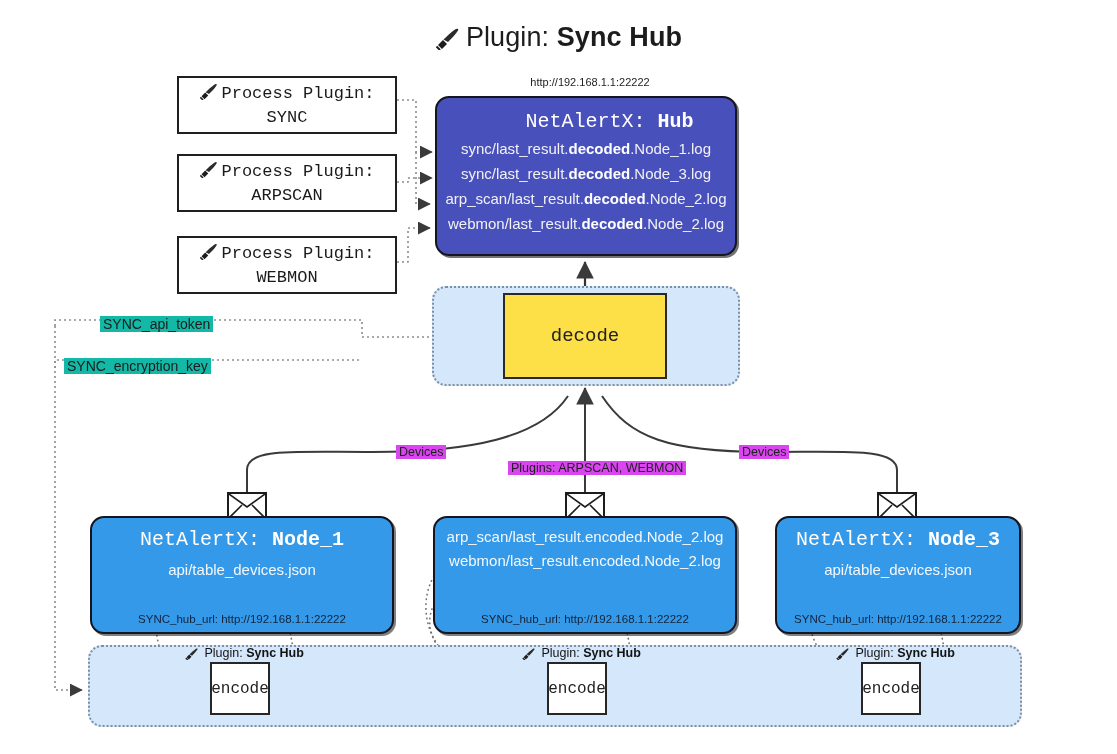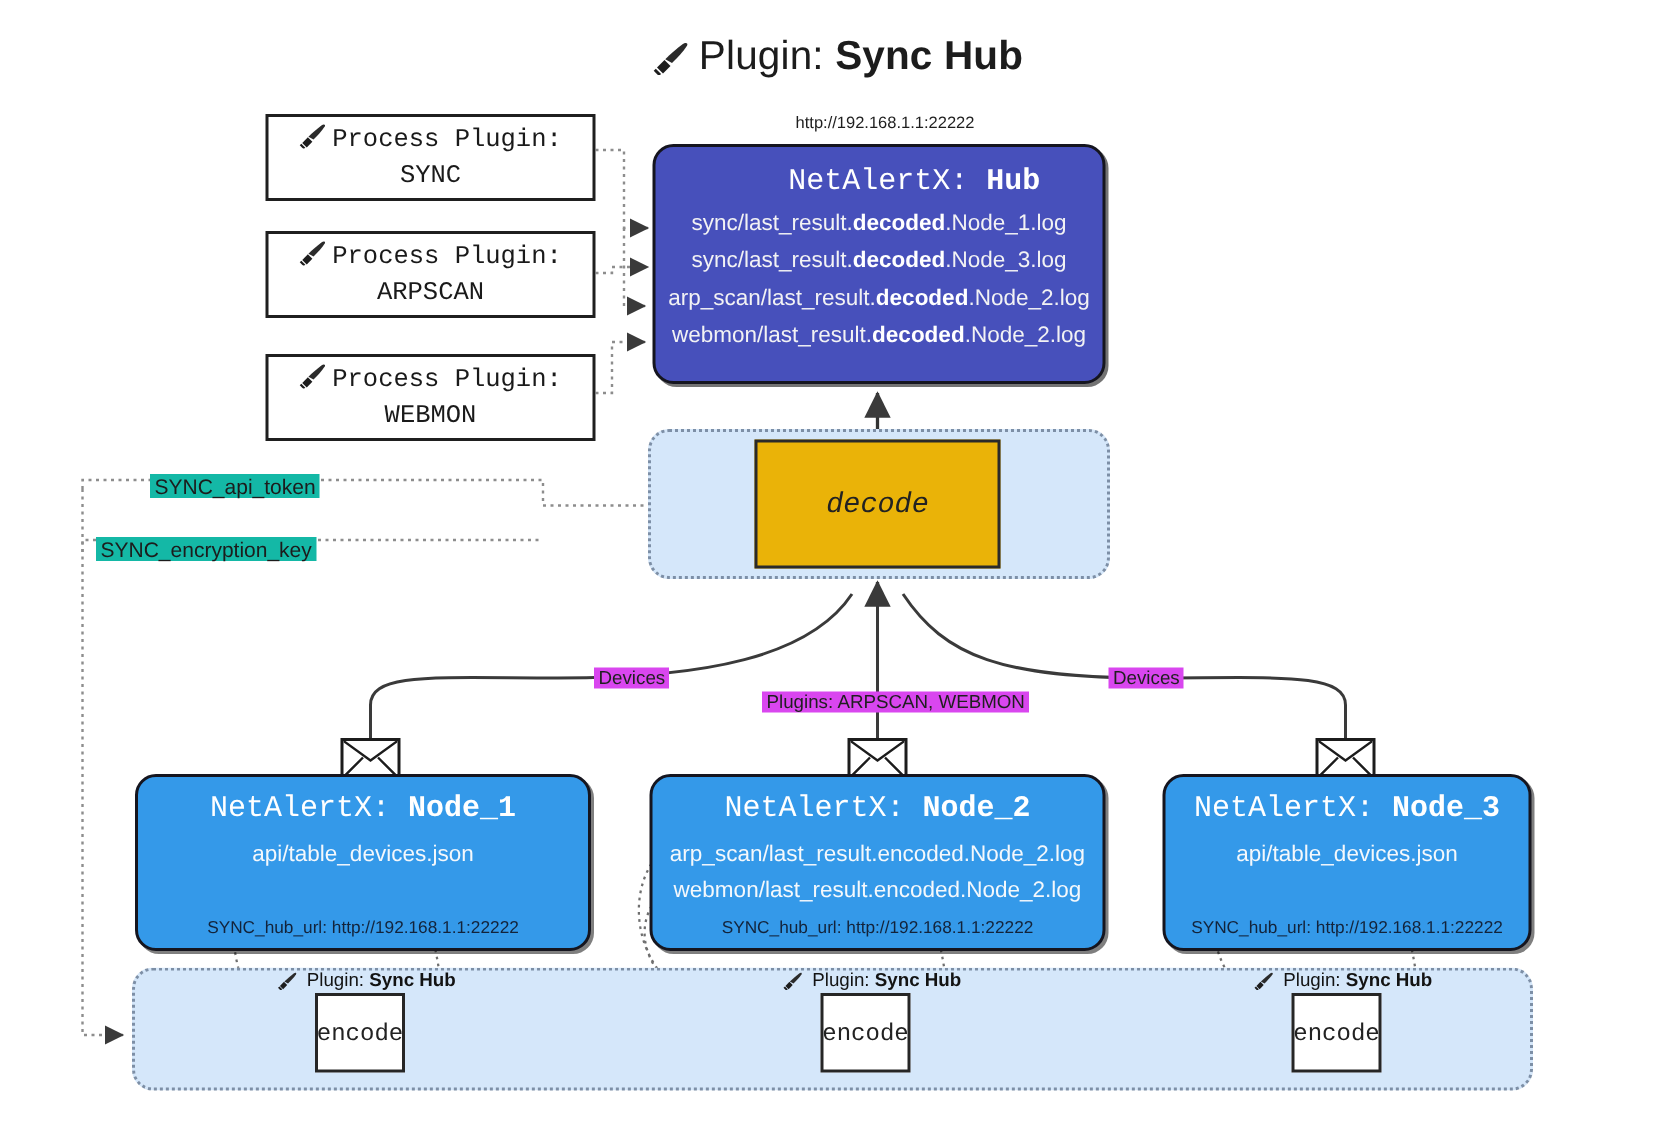--- a/index.html
+++ b/index.html
@@ -30,23 +30,23 @@
   #hub .hubtitle{margin-top:12px;text-align:center;font-family:"Liberation Mono","DejaVu Sans Mono",monospace;
        font-size:20px;color:#ffffff;margin-left:47px;}
   #hub .hubtitle b{font-weight:bold;}
   #hub .logline{margin-top:6px;text-align:center;font-size:15px;color:#f2f2f4;line-height:19px;
        white-space:nowrap;}
   #hub .logline b{font-weight:bold;color:#ffffff;}
 
   
   #decodegrp{left:432px;top:286px;width:308px;height:100px;background:#d5e7fa;
        border:2px dotted #7d8fa6;border-radius:14px;}
-  #decodebox{left:503px;top:293px;width:164px;height:86px;background:#eab308;border:2.5px solid #2a2a2a;
+  #decodebox{left:503px;top:293px;width:164px;height:86px;background:#fde047;border:2.5px solid #2a2a2a;
        display:flex;align-items:center;justify-content:center;
-       font-family:"Liberation Mono","DejaVu Sans Mono",monospace;font-size:19px;color:#222;font-style:italic;}
+       font-family:"Liberation Mono","DejaVu Sans Mono",monospace;font-size:19px;color:#222;}
 
   
   .edgelabel{font-size:12.5px;color:#1f1f1f;background:#d946ef;padding:0 3px;white-space:nowrap;}
 
   
   .node{width:304px;height:118px;background:#3499e9;border:2.5px solid #15151f;border-radius:14px;
         box-shadow:2px 2px 0 rgba(0,0,0,.5);}
   .node .ntitle{margin-top:10px;text-align:center;font-family:"Liberation Mono","DejaVu Sans Mono",monospace;
         font-size:20px;color:#ffffff;}
   .node .ntitle b{font-weight:bold;}
@@ -214,23 +214,20 @@
 
   <div class="abs node" style="left:90px;top:516px;">
     <div class="ntitle">
       <span>NetAlertX:</span> <b>Node_1</b>
     </div>
     <div class="nline">api/table_devices.json</div>
     <div class="nfoot">SYNC_hub_url: http://192.168.1.1:22222</div>
   </div>
 
   <div class="abs node" style="left:433px;top:516px;">
-    <div class="ntitle">
-      <span>NetAlertX:</span> <b>Node_2</b>
-    </div>
     <div class="nline">arp_scan/last_result.encoded.Node_2.log</div>
     <div class="nline" style="margin-top:4px;">webmon/last_result.encoded.Node_2.log</div>
     <div class="nfoot">SYNC_hub_url: http://192.168.1.1:22222</div>
   </div>
 
   <div class="abs node narrow" style="left:775px;top:516px;">
     <div class="ntitle">
       <span>NetAlertX:</span> <b>Node_3</b>
     </div>
     <div class="nline">api/table_devices.json</div>

